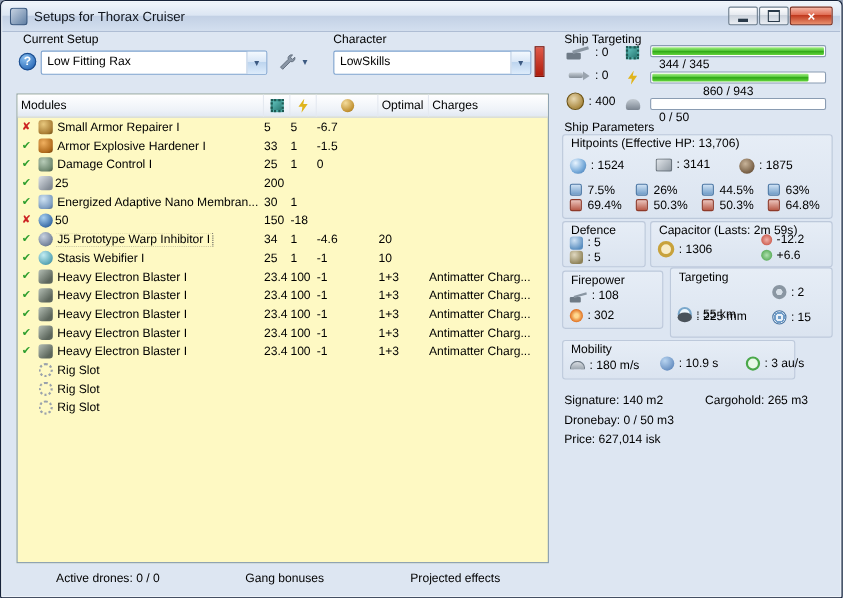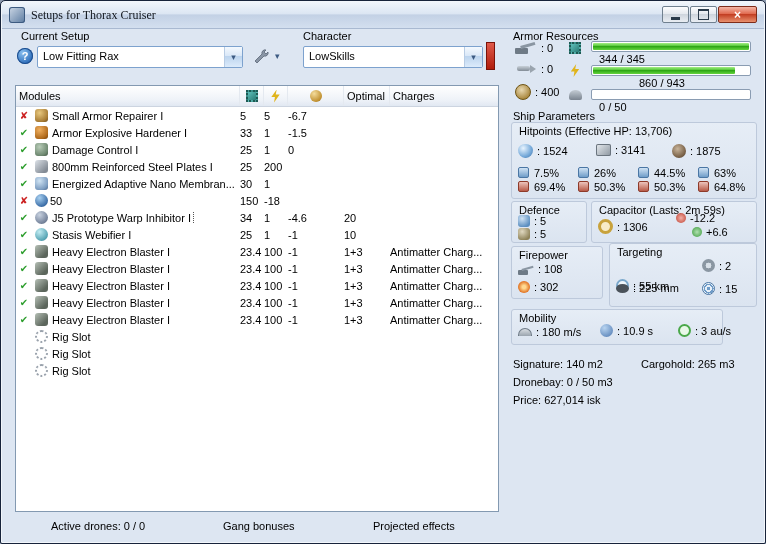--- a/index.html
+++ b/index.html
@@ -5,21 +5,21 @@
   html,body{margin:0;padding:0;width:766px;height:544px;overflow:hidden;background:#8d99ad;
     font-family:"Liberation Sans","DejaVu Sans",sans-serif;font-size:11px;color:#000;}
   .window{position:absolute;left:0;top:0;width:764px;height:542px;border:1px solid #17233a;
     border-radius:5px 5px 2px 2px;background:#dde6f2;box-shadow:inset 0 0 0 1px #f2f6fb;}
   
   .titlebar{position:absolute;left:1px;top:1px;right:1px;height:26px;border-radius:4px 4px 0 0;
     background:linear-gradient(#f0f5fb,#dce6f3 45%,#c3d1e5 50%,#d3dfef);border-bottom:1px solid #a9b9d1;
     display:flex;align-items:center;}
   .app-icon{width:16px;height:16px;margin:0 6px 0 7px;border-radius:3px;
     background:linear-gradient(135deg,#cdd8e6,#5a7aa0);box-shadow:inset 0 0 0 1px #3c5a80;}
-  .title{font-size:12px;color:#10151c;font-family:Liberation Serif, serif;}
+  .title{font-size:12px;color:#10151c;}
   .winbtns{position:absolute;right:7px;top:4px;display:flex;gap:1px;}
   .wbtn{width:27px;height:17px;border:1px solid #70808f;border-radius:2px;box-sizing:border-box;
     background:linear-gradient(#fdfdfe,#e5e9ef 45%,#ccd3dc 46%,#e9edf3);
     display:flex;align-items:center;justify-content:center;}
   .glyph-min{width:9px;height:3px;background:#2a3a4a;margin-top:7px;}
   .glyph-max{width:9px;height:8px;border:1px solid #2a3a4a;border-top-width:2px;}
   .wbtn.close{width:39px;background:linear-gradient(#f4b6a6,#e06a50 45%,#c0391e 46%,#e8906e);
     border-color:#7e2c1a;color:#fff;font-weight:bold;font-size:12px;}
   .wbtn.close::before{content:"\00d7";}
   
@@ -46,21 +46,21 @@
   
   .resbar{position:absolute;width:160px;height:11px;box-sizing:border-box;border:1px solid #8a9cb2;
     border-radius:2px;background:#fff;padding:1px;}
   .bar-fill{height:100%;background:linear-gradient(#a5ef86,#4fc433 45%,#2fa716 50%,#64d53e);border-radius:1px;}
   .bar-label{position:absolute;white-space:nowrap;}
   
   .groupbox{position:absolute;border:1px solid #bdc9db;border-radius:3px;box-sizing:border-box;
     background:linear-gradient(#e6edf6,#dbe4f0);}
   .gb-title{position:absolute;left:7px;top:2px;white-space:nowrap;}
   
-  .modtable{position:absolute;background:#ffffff;border:1px solid #8399b1;box-sizing:border-box;}
+  .modtable{position:absolute;background:#fef9c3;border:1px solid #8399b1;box-sizing:border-box;}
   .thead{display:grid;grid-template-columns:224px 24px 24px 56px 46px auto;height:20px;align-items:center;
     background:linear-gradient(#ffffff,#eef2f8 70%,#e1e8f2);border-bottom:1px solid #ccd4e0;}
   .hcell{white-space:nowrap;padding-left:3px;height:100%;display:flex;align-items:center;border-right:1px solid #e4e9f0;}
   .hcell.h-icon{justify-content:center;padding-left:0;}
   .trow{display:grid;grid-template-columns:16px 18px 190px 24px 24px 56px 46px auto;height:17px;align-items:center;}
   .cell{white-space:nowrap;overflow:visible;}
   .c-status{text-align:center;font-family:"DejaVu Sans",sans-serif;font-size:10px;font-weight:bold;}
   .st-ok{color:#2e9e2e;}
   .st-bad{color:#cc2222;}
   .c-icon{display:flex;justify-content:center;}
@@ -170,21 +170,21 @@
     </svg>
     <span class="tool-arrow"></span>
   </span>
   <span class="label" style="left:302px;top:29px;">Character</span>
   <div class="combo" style="left:302px;top:45px;width:180px;">
     <span class="combo-text">LowSkills</span>
     <span class="combo-btn"></span>
   </div>
   <span class="red-indicator" style="left:485px;top:41px;"></span>
 
-  <span class="label" style="left:512px;top:29px;">Armor Resources</span>
+  <span class="label" style="left:512px;top:29px;">Ship Targeting</span>
   <span class="pair abs" style="left:514px;top:40px;">
     <span class="ic-turret-hp"></span>
     <span>: 0</span>
   </span>
   <span class="pair abs" style="left:514px;top:61px;">
     <span class="ic-launcher-hp"></span>
     <span>: 0</span>
   </span>
   <span class="pair abs" style="left:514px;top:83px;">
     <span class="ic-calibration"></span>
@@ -262,21 +262,21 @@
       <span>: 5</span>
     </span>
   </div>
 
   <div class="groupbox" style="left:590px;top:200px;width:166px;height:42px;">
     <span class="gb-title">Capacitor (Lasts: 2m 59s)</span>
     <span class="pair abs" style="left:6px;top:17px;">
       <span class="ic-capacitor"></span>
       <span>: 1306</span>
     </span>
-    <span class="pair abs" style="left:84px;top:10px;">
+    <span class="pair abs" style="left:100px;top:10px;">
       <span class="ic-drain"></span>
       <span>-12.2</span>
     </span>
     <span class="pair abs" style="left:100px;top:24px;">
       <span class="ic-recharge"></span>
       <span>+6.6</span>
     </span>
   </div>
 
   <div class="groupbox" style="left:510px;top:245px;width:92px;height:53px;">
@@ -382,21 +382,20 @@
           <span class="cell c-pg">1</span>
           <span class="cell c-cap">0</span>
           <span class="cell c-opt"></span>
           <span class="cell c-charges"></span>
         </div>
         <div class="trow">
           <span class="cell c-status st-ok">✔</span>
           <span class="cell c-icon">
             <span class="micon armor-plate-icon"></span>
           </span>
-          <span class="cell c-name"><span class="name-text">800mm Reinforced Steel Plates I</span></span>
           <span class="cell c-cpu">25</span>
           <span class="cell c-pg">200</span>
           <span class="cell c-cap"></span>
           <span class="cell c-opt"></span>
           <span class="cell c-charges"></span>
         </div>
         <div class="trow">
           <span class="cell c-status st-ok">✔</span>
           <span class="cell c-icon">
             <span class="micon nano-membrane-icon"></span>

